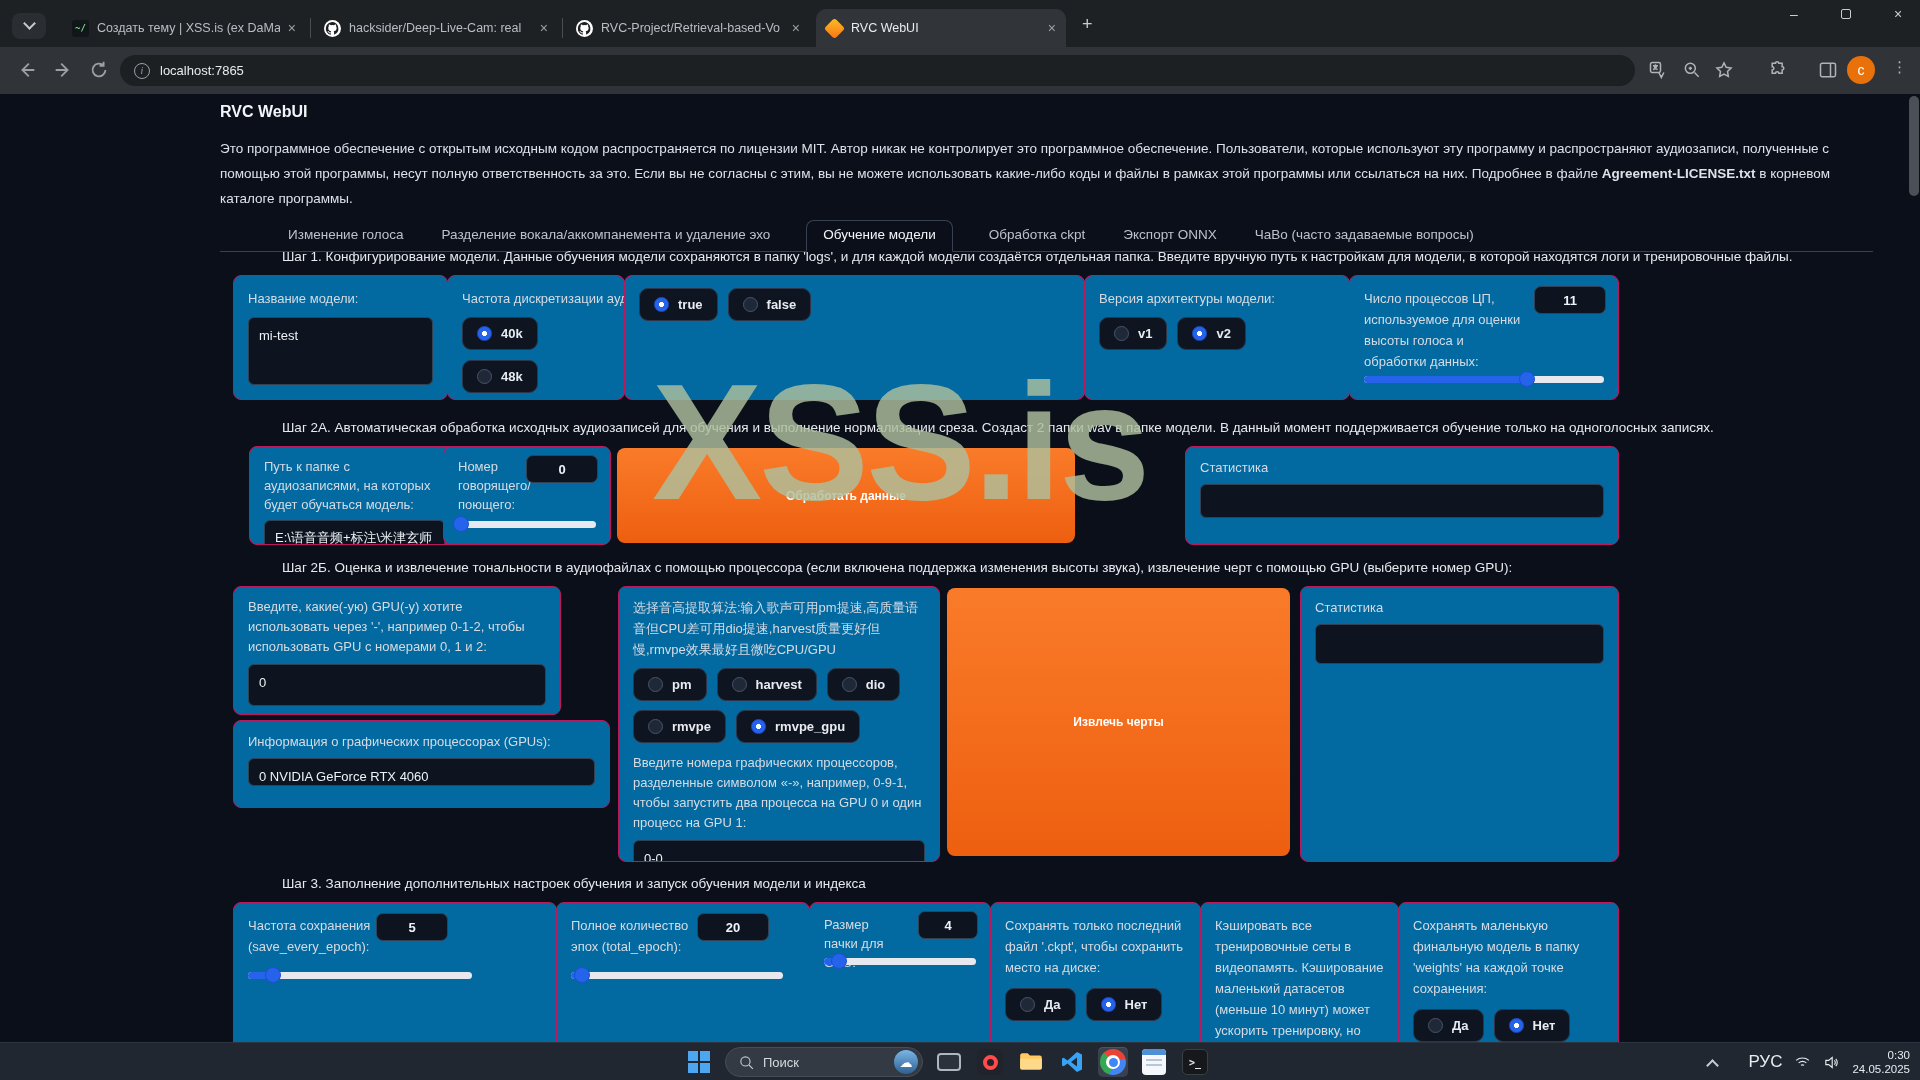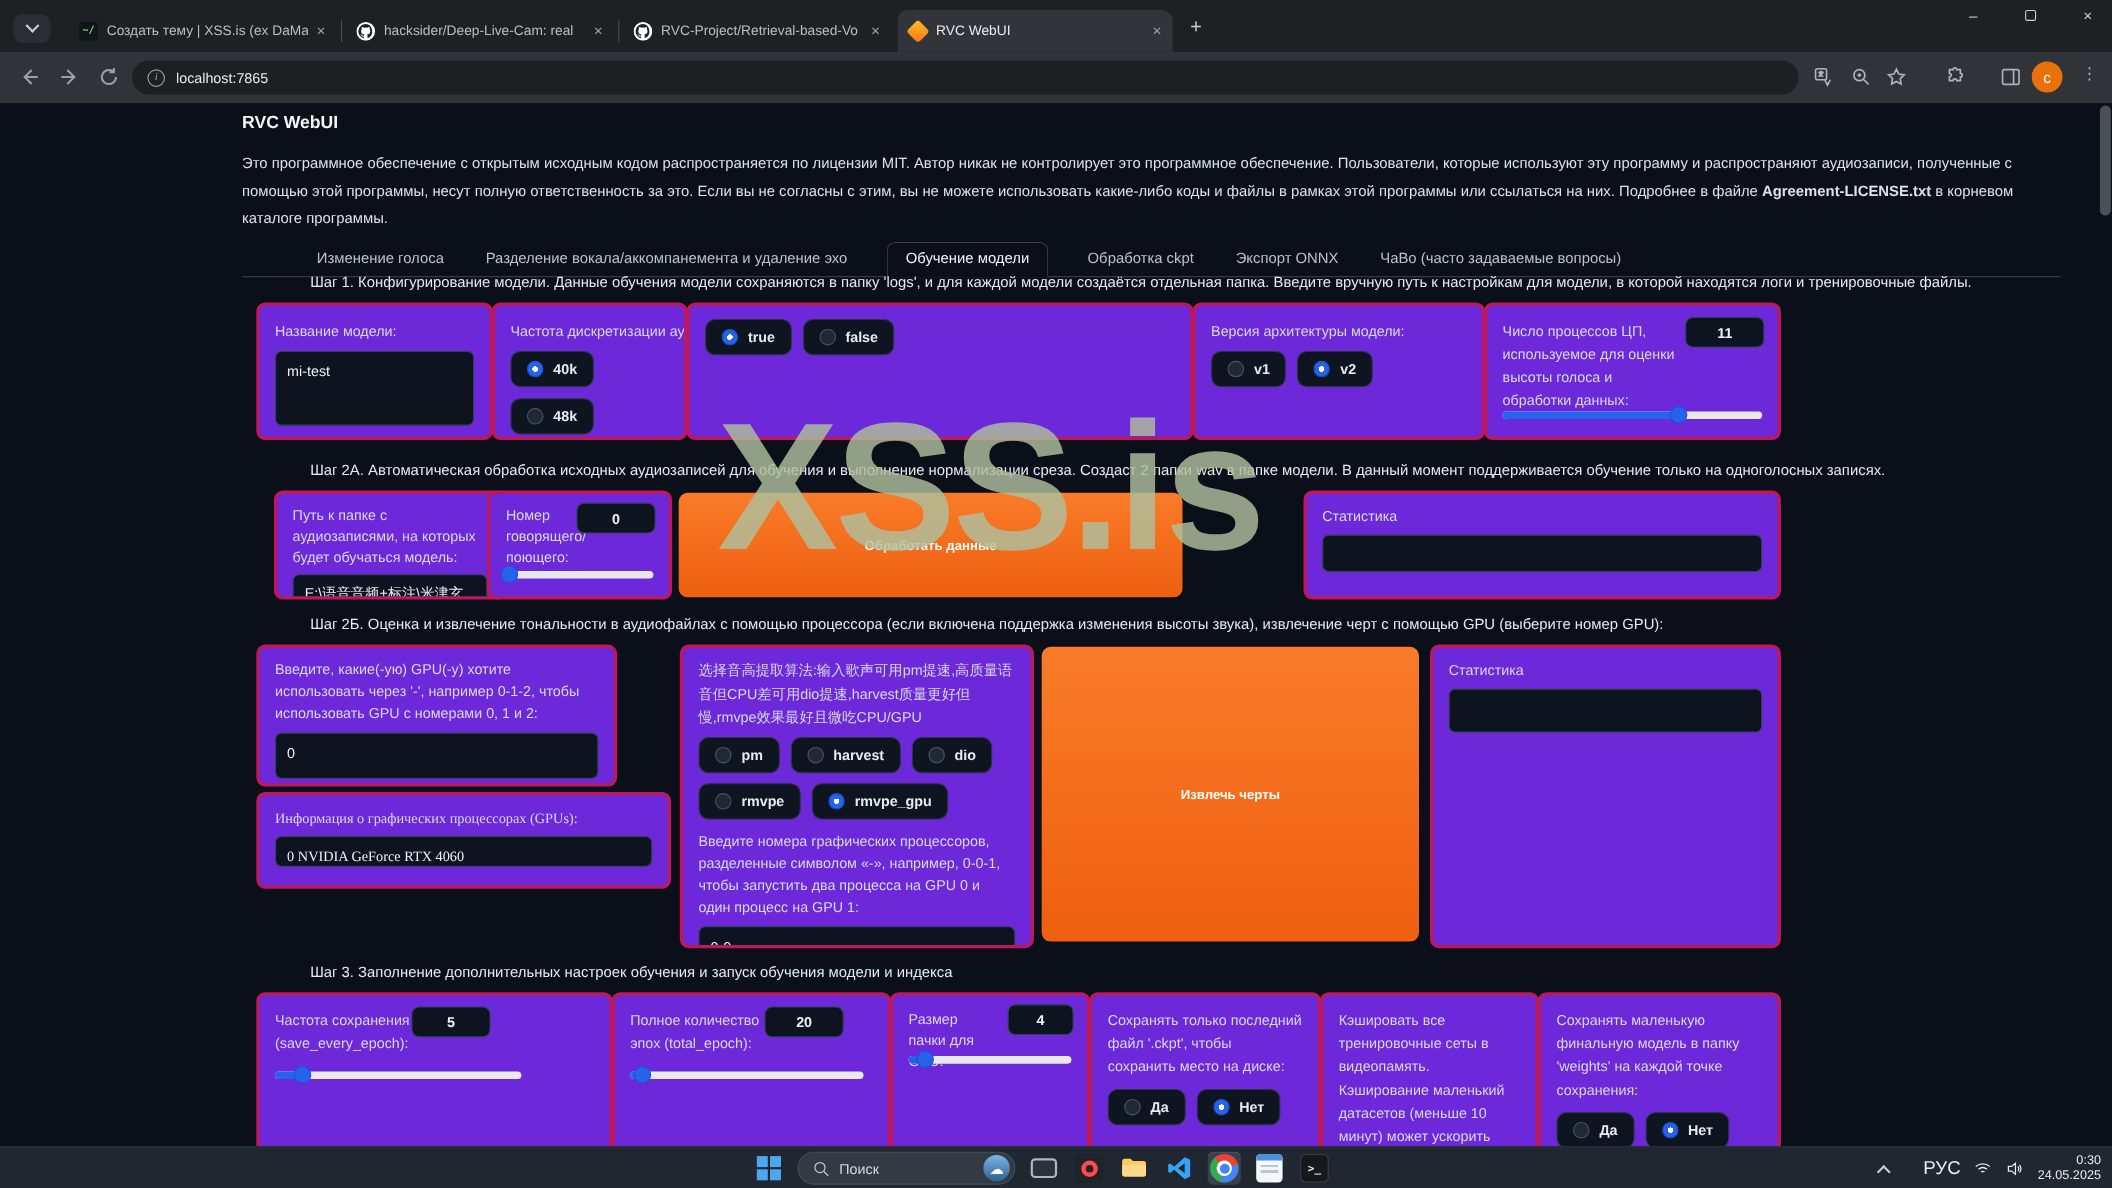--- a/index.html
+++ b/index.html
@@ -41,21 +41,21 @@
   #sb-thumb { position:absolute; top:0; width:10px; height:100px; background:#4b5056; border-radius:5px; }
 
   .h1 { color:#f3f5f8; font-size:16px; font-weight:bold; }
   .desc { color:#dde1e8; font-size:13.5px; line-height:25px; }
   .gtabs { display:flex; gap:34px; align-items:flex-end; border-bottom:1px solid #374151; height:31px; }
   .gtab { color:#bcc2cb; font-size:13.5px; padding:6px 2px 9px; white-space:nowrap; }
   .gtab.on { color:#f5f6f8; border:1px solid #374151; border-bottom:1px solid #0b0f19; border-radius:8px 8px 0 0;
              padding:6px 16px 9px; margin-bottom:-1px; background:#0b0f19; }
   .stephead { color:#e6e9ee; font-size:13.5px; }
 
-  .box { position:absolute; background:#6d28d9; border:3px solid #be185d; border-radius:8px; padding:12px 14px; overflow:hidden; }
+  .box { position:absolute; background:#0369a1; border:1px solid #be185d; border-radius:8px; padding:12px 14px; overflow:hidden; }
   .lbl { color:#d6dbe3; font-size:13px; line-height:21px; margin-bottom:8px; }
   .ta { position:relative; background:#0d1420; border:1px solid #334155; border-radius:6px; color:#eef1f5;
         font-size:13px; line-height:21px; padding:7px 10px; overflow:hidden; word-break:break-all; }
   .rsz { position:absolute; right:2px; bottom:2px; width:9px; height:9px;
          background:repeating-linear-gradient(315deg,#5b6administrative;0,#5b6576 0 1.5px,transparent 1.5px 4px); }
   .num { position:absolute; top:0; right:0; width:72px; height:28px; background:#0d1420; border:1px solid #334155;
          border-radius:7px; color:#f0f3f7; font-size:13px; font-weight:600; display:flex; align-items:center; justify-content:center; }
   .pills { display:flex; gap:10px; flex-wrap:wrap; }
   .pill { display:inline-flex; align-items:center; gap:9px; background:#0f1520; border:1px solid #2b3648;
           border-radius:9px; padding:8px 14px; color:#e8ebf0; font-size:13px; font-weight:600; }
@@ -283,21 +283,21 @@
     </div>
   </div>
 
   <div class="stephead abs" style="left:282px; top:466px; width:1560px;">Шаг 2Б. Оценка и извлечение тональности в аудиофайлах с помощью процессора (если включена поддержка изменения высоты звука), извлечение черт с помощью GPU (выберите номер GPU):</div>
 
   <div class="abs" style="left:233px; top:492px; width:1386px; height:276px;">
     <div class="box" style="left:0; top:0; width:328px; height:129px; padding:10px 14px;">
       <div class="lbl" style="line-height:20px; margin-bottom:7px;">Введите, какие(-ую) GPU(-у) хотите использовать через '-', например 0-1-2, чтобы использовать GPU с номерами 0, 1 и 2:</div>
       <div class="ta" style="height:42px;"><span>0</span><span class="rsz"></span></div>
     </div>
-    <div class="box" style="left:0; top:134px; width:377px; height:88px; padding:10px 14px;font-family:Liberation Serif, serif;">
+    <div class="box" style="left:0; top:134px; width:377px; height:88px; padding:10px 14px;">
       <div class="lbl" style="margin-bottom:6px; white-space:nowrap;">Информация о графических процессорах (GPUs):</div>
       <div class="ta" style="height:28px;"><span>0  NVIDIA GeForce RTX 4060</span><span class="rsz"></span></div>
     </div>
     <div class="box" style="left:385px; top:0; width:322px; height:276px; padding:10px 14px;">
       <div class="lbl" style="line-height:21px; margin-bottom:8px;">选择音高提取算法:输入歌声可用pm提速,高质量语音但CPU差可用dio提速,harvest质量更好但慢,rmvpe效果最好且微吃CPU/GPU</div>
       <div class="pills" style="margin-bottom:9px;">
         <span class="pill">
             <i class="dot"></i>
             <span>pm</span>
           </span>
@@ -313,21 +313,21 @@
       <div class="pills" style="margin-bottom:10px;">
         <span class="pill">
             <i class="dot"></i>
             <span>rmvpe</span>
           </span>
         <span class="pill">
             <i class="dot sel"></i>
             <span>rmvpe_gpu</span>
           </span>
       </div>
-      <div class="lbl" style="line-height:20px; margin-bottom:7px;">Введите номера графических процессоров, разделенные символом «-», например, 0-0-1, чтобы запустить два процесса на GPU 0 и один процесс на GPU 1:</div>
+      <div class="lbl" style="line-height:20px; margin-bottom:7px;">Введите номера графических процессоров, разделенные символом «-», например, 0-9-1, чтобы запустить два процесса на GPU 0 и один процесс на GPU 1:</div>
       <div class="ta" style="height:36px;"><span>0-0</span></div>
     </div>
     <div class="obtn" style="left:714px; top:2px; width:343px; height:268px;">Извлечь черты</div>
     <div class="box" style="left:1067px; top:0; width:319px; height:276px; padding:10px 14px;">
       <div class="lbl" style="margin-bottom:6px;">Статистика</div>
       <div class="ta" style="height:40px;"></div>
     </div>
   </div>
 
   <div class="stephead abs" style="left:282px; top:782px; width:1560px;">Шаг 3. Заполнение дополнительных настроек обучения и запуск обучения модели и индекса</div>

